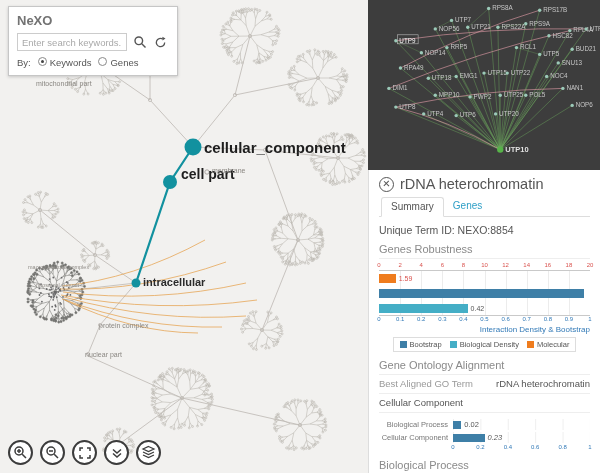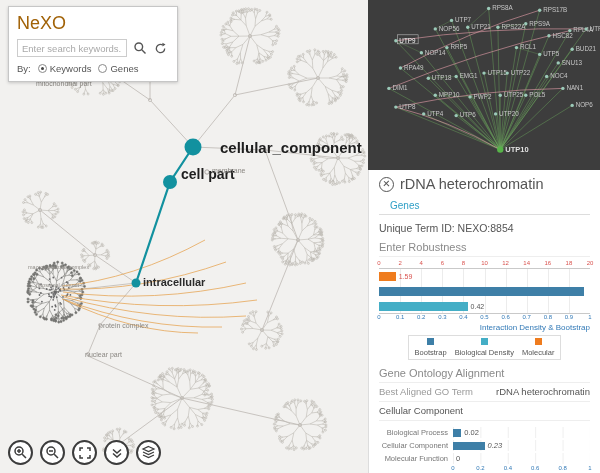--- a/index.html
+++ b/index.html
@@ -12,31 +12,31 @@
   .glabel { position:absolute; white-space:nowrap; color:#1e1e1e; }
   .glabel.xl { font-size:15px; font-weight:600; }
   .glabel.lg { font-size:14px; font-weight:600; }
   .glabel.md { font-size:11px; font-weight:600; color:#2b2b2b; }
   .glabel.sm { font-size:7px; color:#8a8782; }
   .glabel.xs { font-size:5.5px; color:#908d88; }
 
   
   .search-panel { position:absolute; left:8px; top:6px; width:170px; background:#fff;
     border:1px solid #c6c6c6; box-shadow:0 1px 3px rgba(0,0,0,.18); padding:6px 8px 7px; z-index:6; }
-  .sp-title { font-size:18px; font-weight:400; color:#a16207; margin-bottom:5px; }
+  .sp-title { font-size:13px; font-weight:700; color:#737373; margin-bottom:5px; }
   .sp-row { display:flex; align-items:center; gap:4px; }
   .sp-input { flex:1; min-width:0; height:18px; border:1px solid #ccc; font-size:9.5px;
     padding:0 4px; color:#333; font-family:"Liberation Sans",sans-serif; }
   .sp-input::placeholder { color:#a9a9a9; }
   .icon-btn { width:17px; height:17px; display:flex; align-items:center; justify-content:center; cursor:pointer; }
   .sp-radios { margin-top:6px; display:flex; align-items:center; gap:7px; font-size:9.5px; color:#555; }
   .radio { width:9px; height:9px; border:1px solid #8a8a8a; border-radius:50%; display:inline-block;
     position:relative; margin-right:3px; vertical-align:-1px; cursor:pointer; }
   .radio.sel::after { content:''; position:absolute; inset:2px; background:#444; border-radius:50%; }
-  .radio-item { display:flex; align-items:center; cursor:pointer; }
+  .radio-item { display:flex; align-items:flex-start; cursor:pointer; }
 
   
   .toolbar { position:absolute; left:8px; bottom:8px; display:flex; gap:7px; z-index:6; }
   .tb { width:25px; height:25px; border:2px solid #3c3c3c; border-radius:50%; background:#fff;
     display:flex; align-items:center; justify-content:center; cursor:pointer; }
 
   
   .net-panel { position:absolute; left:368px; top:0; width:232px; height:170px; background:#3d3d3d; }
 
   
@@ -62,21 +62,21 @@
   .tickrow span { position:absolute; transform:translateX(-50%); }
   .rb-top span { color:#d9534f; }
   .rb-bot span { color:#337ab7; }
   .rb-plot { position:relative; height:46px; border-top:1px solid #c9c9c9; border-bottom:1px solid #c9c9c9; }
   .gridline { position:absolute; top:0; bottom:0; width:1px; background:#ececec; }
   .rb-bar { position:absolute; height:9px; }
   .rb-lab { position:absolute; font-size:7px; line-height:9px; }
   .axis-title { text-align:right; font-size:8px; color:#337ab7; margin-top:1px; }
   .legend-row { display:flex; justify-content:center; margin-top:3px; }
   .legend-box { display:inline-flex; gap:8px; border:1px solid #ddd; padding:2px 6px; align-items:center; }
-  .leg-item { display:flex; align-items:center; gap:3px; font-size:7.5px; color:#555;flex-direction:column; }
+  .leg-item { display:flex; align-items:center; gap:3px; font-size:7.5px; color:#555; }
   .leg-sq { width:7px; height:7px; display:inline-block; }
 
   
   .go-row { display:flex; justify-content:space-between; padding:3px 0 4px; border-bottom:1px solid #eee;
     font-size:9.5px; }
   .go-row .k { color:#999; } .go-row .v { color:#555; text-align:right; }
   .go-chart { margin-top:5px; }
   .goc-row { display:flex; align-items:center; height:13px; }
   .goc-lab { width:74px; text-align:right; padding-right:5px; font-size:7.5px; color:#777; }
   .goc-track { flex:1; position:relative; height:11px;
@@ -962,21 +962,21 @@
           <path d="M62 299 Q142 329 222 327" stroke="#e6a14e" stroke-width="1" fill="none" opacity="0.75"></path>
           <path d="M65 300 Q131.5 332.5 198 333" stroke="#e6a14e" stroke-width="1" fill="none" opacity="0.75"></path>
         </g>
         <path d="M193 147 L170 182 L136 283" stroke="#12919f" stroke-width="2.2" fill="none"></path>
         <circle cx="207" cy="172" r="2.2" fill="none" stroke="#9a9691" stroke-width="0.8"></circle>
         <circle cx="193" cy="147" r="8.5" fill="#12919f"></circle>
         <circle cx="170" cy="182" r="7" fill="#12919f"></circle>
         <circle cx="136" cy="283" r="4.5" fill="#12919f"></circle>
       </svg>
     <div id="graph-labels">
-        <div class="glabel xl" style="left: 220px; top: 139px;">cellular_component</div>
+        <div class="glabel xl" style="left: 204px; top: 139px;">cellular_component</div>
         <div class="glabel lg" style="left: 181px; top: 166px;">cell part</div>
         <div class="glabel md" style="left: 143px; top: 276px;">intracellular</div>
         <div class="glabel sm" style="left: 212px; top: 167px;">membrane</div>
         <div class="glabel sm" style="left: 36px; top: 80px;">mitochondrial part</div>
         <div class="glabel sm" style="left: 99px; top: 322px;">protein complex</div>
         <div class="glabel sm" style="left: 85px; top: 351px;">nuclear part</div>
         <div class="glabel xs" style="left: 28px; top: 264px;">macromolecular complex</div>
         <div class="glabel xs" style="left: 36px; top: 282px;">ribosomal subunit</div>
       </div>
   </div>
@@ -1175,26 +1175,27 @@
       </svg>
   </div>
 
   <div class="details">
     <div class="dt-header">
       <span class="close-btn"></span>
       <span class="dt-title">rDNA heterochromatin</span>
     </div>
 
     <div class="tabs">
+      <span class="tab active">Summary</span>
       <span class="tab">Genes</span>
     </div>
 
     <div class="term-id">Unique Term ID: NEXO:8854</div>
 
-    <div class="sec-h">Enter Robustness</div>
+    <div class="sec-h">Genes Robustness</div>
 
     <div class="rb-wrap">
       <div class="tickrow rb-top" id="rb-top-ticks">
           <span style="left: 0%;">0</span>
           <span style="left: 10%;">2</span>
           <span style="left: 20%;">4</span>
           <span style="left: 30%;">6</span>
           <span style="left: 40%;">8</span>
           <span style="left: 50%;">10</span>
           <span style="left: 60%;">12</span>
@@ -1271,27 +1272,20 @@
             <div class="goc-val" style="left: calc(6% + 3px);">0.02</div>
           </div>
         </div>
         <div class="goc-row">
           <div class="goc-lab">Cellular Component</div>
           <div class="goc-track">
             <div class="goc-bar" style="width: 23%; background: rgb(62, 127, 167);"></div>
             <div class="goc-val" style="left: calc(23% + 3px); font-style: italic;">0.23</div>
           </div>
         </div>
-        <div class="goc-row">
-          <div class="goc-lab">Molecular Function</div>
-          <div class="goc-track">
-            <div class="goc-bar" style="width: 0%; background: rgb(62, 127, 167);"></div>
-            <div class="goc-val" style="left: calc(0% + 3px);">0</div>
-          </div>
-        </div>
         <div class="goc-ticks">
           <span style="left: 0%;">0</span>
           <span style="left: 20%;">0.2</span>
           <span style="left: 40%;">0.4</span>
           <span style="left: 60%;">0.6</span>
           <span style="left: 80%;">0.8</span>
           <span style="left: 100%;">1</span>
         </div>
       </div>
 

